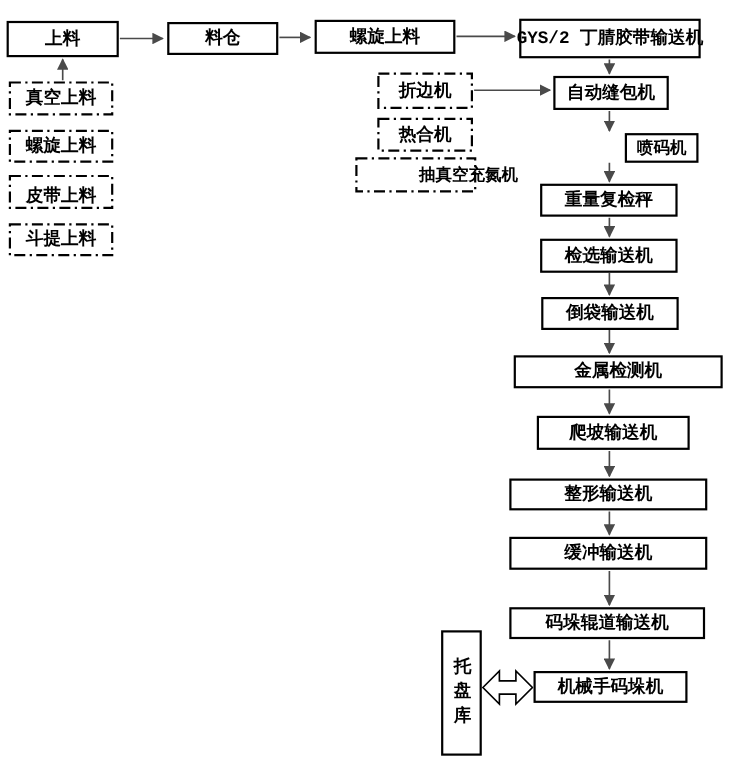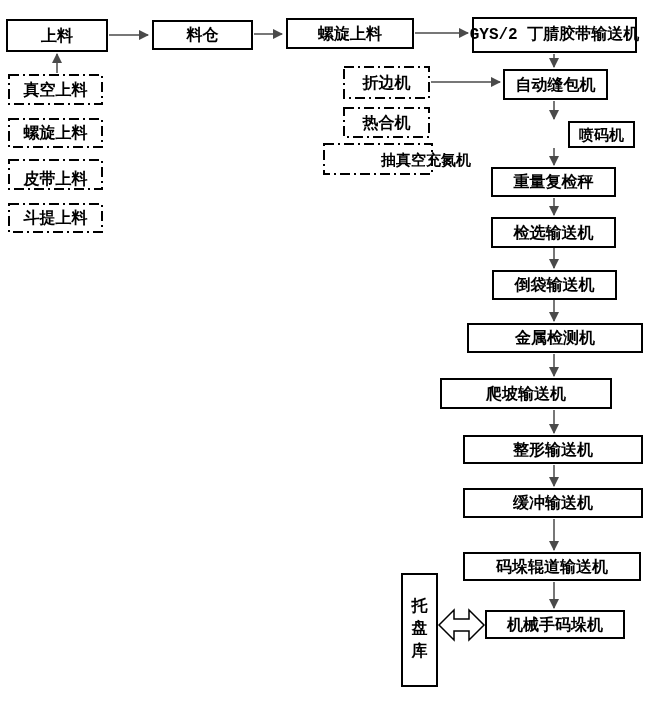--- a/index.html
+++ b/index.html
@@ -72,22 +72,22 @@
 
   <div class="node" style="left:6px;top:19px;width:102px;height:33px">上料</div>
   <div class="node" style="left:152px;top:20px;width:101px;height:30px">料仓</div>
   <div class="node" style="left:286px;top:18px;width:128px;height:31px">螺旋上料</div>
   <div class="node gys" style="left:472px;top:17px;width:165px;height:36px">GYS/2 丁腈胶带输送机</div>
   <div class="node" style="left:503px;top:69px;width:105px;height:31px">自动缝包机</div>
   <div class="node small" style="left:520px;top:121px;width:67px;height:27px">喷码机</div>
   <div class="node" style="left:491px;top:167px;width:125px;height:30px">重量复检秤</div>
   <div class="node" style="left:491px;top:217px;width:125px;height:31px">检选输送机</div>
   <div class="node" style="left:492px;top:270px;width:125px;height:30px">倒袋输送机</div>
-  <div class="node" style="left:467px;top:323px;width:176px;height:30px">金属检测机</div>
-  <div class="node" style="left:440px;top:378px;width:172px;height:31px">爬坡输送机</div>
+  <div class="node" style="left:467px;top:323px;width:190px;height:30px">金属检测机</div>
+  <div class="node" style="left:488px;top:378px;width:139px;height:31px">爬坡输送机</div>
   <div class="node" style="left:463px;top:435px;width:180px;height:29px">整形输送机</div>
   <div class="node" style="left:463px;top:488px;width:180px;height:30px">缓冲输送机</div>
   <div class="node" style="left:463px;top:552px;width:178px;height:29px">码垛辊道输送机</div>
   <div class="node" style="left:485px;top:610px;width:140px;height:29px">机械手码垛机</div>
   <div class="node vert" style="left:401px;top:573px;width:37px;height:114px">托盘库</div>
 
   <div class="node dashedlbl" style="left:8px;top:74px;width:95px;height:31px">真空上料</div>
   <div class="node dashedlbl" style="left:8px;top:118px;width:95px;height:30px">螺旋上料</div>
   <div class="node dashedlbl" style="left:8px;top:163px;width:95px;height:31px">皮带上料</div>
   <div class="node dashedlbl" style="left:8px;top:203px;width:95px;height:30px">斗提上料</div>

